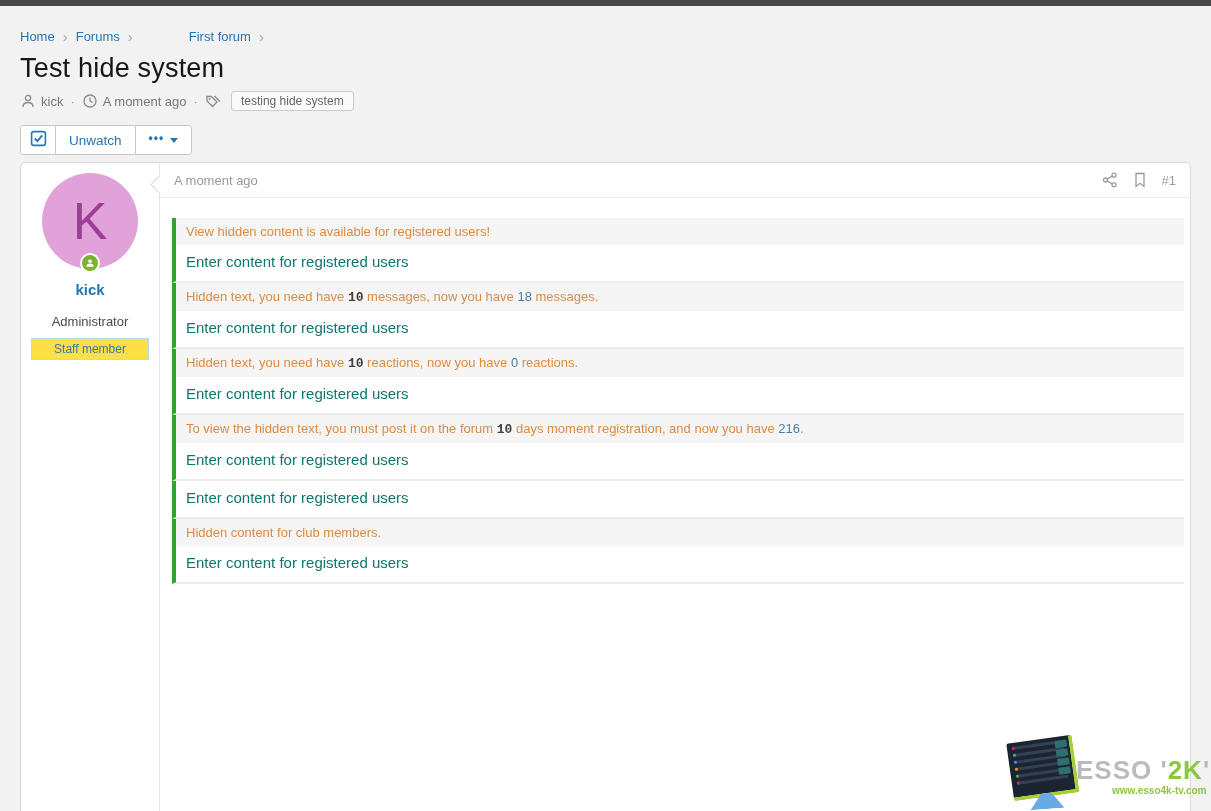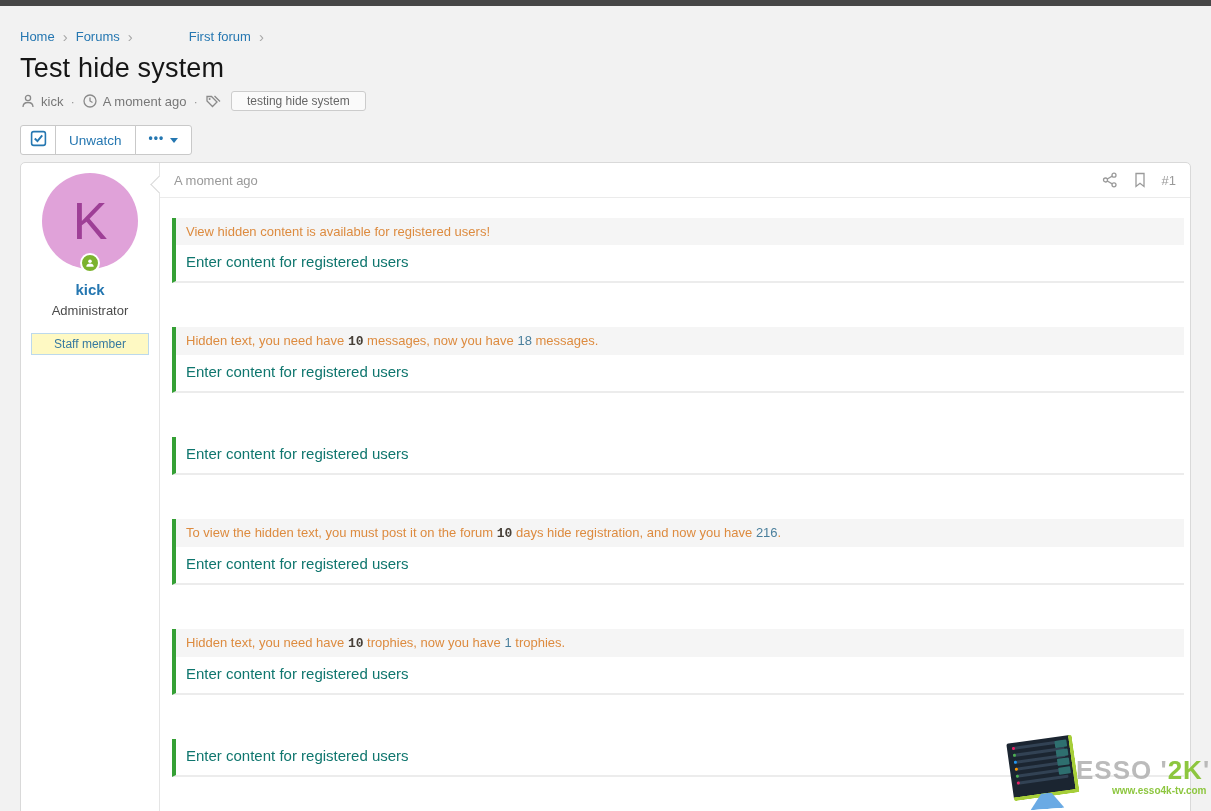--- a/index.html
+++ b/index.html
@@ -21,21 +21,21 @@
   .breadcrumb{padding-top:23px;font-size:13px;display:flex;align-items:center;}
   .crumb{color:var(--accent_blue);text-decoration:none;cursor:pointer;}
   .crumb.bold{font-weight:normal;margin-left:48px;}
   .crumb-sep{color:#a8a8a8;font-size:15px;margin:0 8px;line-height:1;}
   
   .title{font-size:27px;font-weight:400;color:#161616;margin-top:9px;letter-spacing:.2px;}
   .meta{margin-top:7px;font-size:13px;color:#777;display:flex;align-items:center;gap:5px;}
   .meta svg{display:block;}
   .meta .dot{color:#999;margin:0 2px;}
   .tag-pill{border:1px solid #ccc;border-radius:3px;background:#fafafa;color:#666;
-    font-size:12px;padding:2px 15px;margin-left:3px;cursor:pointer;}
+    font-size:12px;padding:2px 9px;margin-left:3px;cursor:pointer;}
   
   .actions{display:flex;margin-top:14px;}
   .btn{background:#fff;border:1px solid #c9c9c9;color:var(--accent_blue);
     font-size:13.5px;height:30px;display:flex;align-items:center;justify-content:center;
     padding:0 13px;cursor:pointer;margin-left:-1px;font-family:inherit;}
   .btn:first-child{border-radius:3px 0 0 3px;margin-left:0;width:36px;padding:0;}
   .btn:last-child{border-radius:0 3px 3px 0;}
   .btn .caret{width:0;height:0;border-left:4px solid transparent;border-right:4px solid transparent;
     border-top:5px solid var(--accent_blue);margin-left:6px;}
   .btn .dots{letter-spacing:1px;font-weight:bold;font-size:12px;position:relative;top:-2px;}
@@ -43,36 +43,36 @@
   .card{margin-top:7px;background:#fff;border:1px solid #d9d9d9;border-radius:5px;
     display:flex;min-height:700px;position:relative;}
   .sidebar{width:138px;flex:none;text-align:center;padding-top:10px;}
   .avatar{width:96px;height:96px;border-radius:50%;background:#e0a2d9;margin:0 auto;
     display:flex;align-items:center;justify-content:center;position:relative;cursor:pointer;}
   .avatar-letter{font-size:52px;color:#9e3f96;font-weight:400;}
   .online-badge{position:absolute;bottom:-4px;left:50%;transform:translateX(-50%);
     width:20px;height:20px;border-radius:50%;background:#7cb32e;border:2px solid #fff;
     display:flex;align-items:center;justify-content:center;}
   .username{margin-top:12px;font-size:15px;font-weight:bold;color:var(--accent_blue);cursor:pointer;}
-  .role{margin-top:5px;font-size:13px;color:#4b4b4b;}
-  .staff-banner{margin:15px 10px 0;background:#fef9c3;border:1px solid #bcd9ec;color:#3679a0;
+  .role{margin-top:16px;font-size:13px;color:#4b4b4b;}
+  .staff-banner{margin:9px 10px 0;background:#fde047;border:1px solid #bcd9ec;color:#3679a0;
     font-size:12px;padding:3px 0;}
   
   .post{flex:1;border-left:1px solid #e5e5e5;position:relative;min-width:0;}
   .notch{position:absolute;left:-7px;top:15px;width:13px;height:13px;background:#fff;
     border-left:1px solid #d9d9d9;border-bottom:1px solid #d9d9d9;transform:rotate(45deg);}
   .post-header{display:flex;justify-content:space-between;align-items:center;
     padding:9px 14px;border-bottom:1px solid #ebebeb;color:#999;font-size:13px;}
   .post-header-right{display:flex;align-items:center;gap:15px;}
   .post-header-right svg{display:block;cursor:pointer;}
   .post-num{color:#999;cursor:pointer;}
   .post-body{padding:20px 6px 20px 12px;}
   
   .hide-block{border-left:4px solid var(--hide_green);border-bottom:2px solid #ececec;
-    margin-bottom:44px;}
+    }
   .hide-block:last-child{margin-bottom:0;}
   .hide-header{background:#f5f5f5;padding:5px 10px;font-size:13px;line-height:17px;}
   .hide-body{background:#fff;padding:7px 10px 10px;font-size:15px;color:#0f766e;line-height:19px;}
   .seg-orange{color:var(--hide_orange);}
   .seg-dark{color:var(--num_dark);font-weight:bold;font-family:Liberation Mono, monospace;}
   .seg-blue{color:var(--num_blue);font-weight:normal;}
   
   .watermark{position:absolute;left:1002px;top:733px;width:210px;height:78px;z-index:5;}
   .wm-monitor{position:absolute;left:8px;top:6px;width:66px;height:58px;background:#1b2531;
     border-right:4px solid #a6ce39;border-bottom:4px solid #a6ce39;border-radius:2px;
@@ -191,31 +191,32 @@
       <div class="post-body">
           <div class="hide-block">
             <div class="hide-header"><span class="seg-orange">View hidden content is available for registered users!</span></div>
             <div class="hide-body">Enter content for registered users</div>
           </div>
           <div class="hide-block">
             <div class="hide-header"><span class="seg-orange">Hidden text, you need have </span><span class="seg-dark">10</span><span class="seg-orange"> messages, now you have </span><span class="seg-blue">18</span><span class="seg-orange"> messages.</span></div>
             <div class="hide-body">Enter content for registered users</div>
           </div>
           <div class="hide-block">
-            <div class="hide-body">Enter content for registered users</div>
-          </div>
-          <div class="hide-block">
-            <div class="hide-header"><span class="seg-orange">To view the hidden text, you must post it on the forum </span><span class="seg-dark">10</span><span class="seg-orange"> days hide registration, and now you have </span><span class="seg-blue">216</span><span class="seg-orange">.</span></div>
-            <div class="hide-body">Enter content for registered users</div>
-          </div>
-          <div class="hide-block">
-            <div class="hide-header"><span class="seg-orange">Hidden text, you need have </span><span class="seg-dark">10</span><span class="seg-orange"> trophies, now you have </span><span class="seg-blue">1</span><span class="seg-orange"> trophies.</span></div>
-            <div class="hide-body">Enter content for registered users</div>
-          </div>
-          <div class="hide-block">
+            <div class="hide-header"><span class="seg-orange">Hidden text, you need have </span><span class="seg-dark">10</span><span class="seg-orange"> reactions, now you have </span><span class="seg-blue">0</span><span class="seg-orange"> reactions.</span></div>
+            <div class="hide-body">Enter content for registered users</div>
+          </div>
+          <div class="hide-block">
+            <div class="hide-header"><span class="seg-orange">To view the hidden text, you must post it on the forum </span><span class="seg-dark">10</span><span class="seg-orange"> days moment registration, and now you have </span><span class="seg-blue">216</span><span class="seg-orange">.</span></div>
+            <div class="hide-body">Enter content for registered users</div>
+          </div>
+          <div class="hide-block">
+            <div class="hide-body">Enter content for registered users</div>
+          </div>
+          <div class="hide-block">
+            <div class="hide-header"><span class="seg-orange">Hidden content for club members.</span></div>
             <div class="hide-body">Enter content for registered users</div>
           </div>
         </div>
     </div>
   </div>
 
 </div>
 
 <div class="watermark">
   <div class="wm-monitor">

